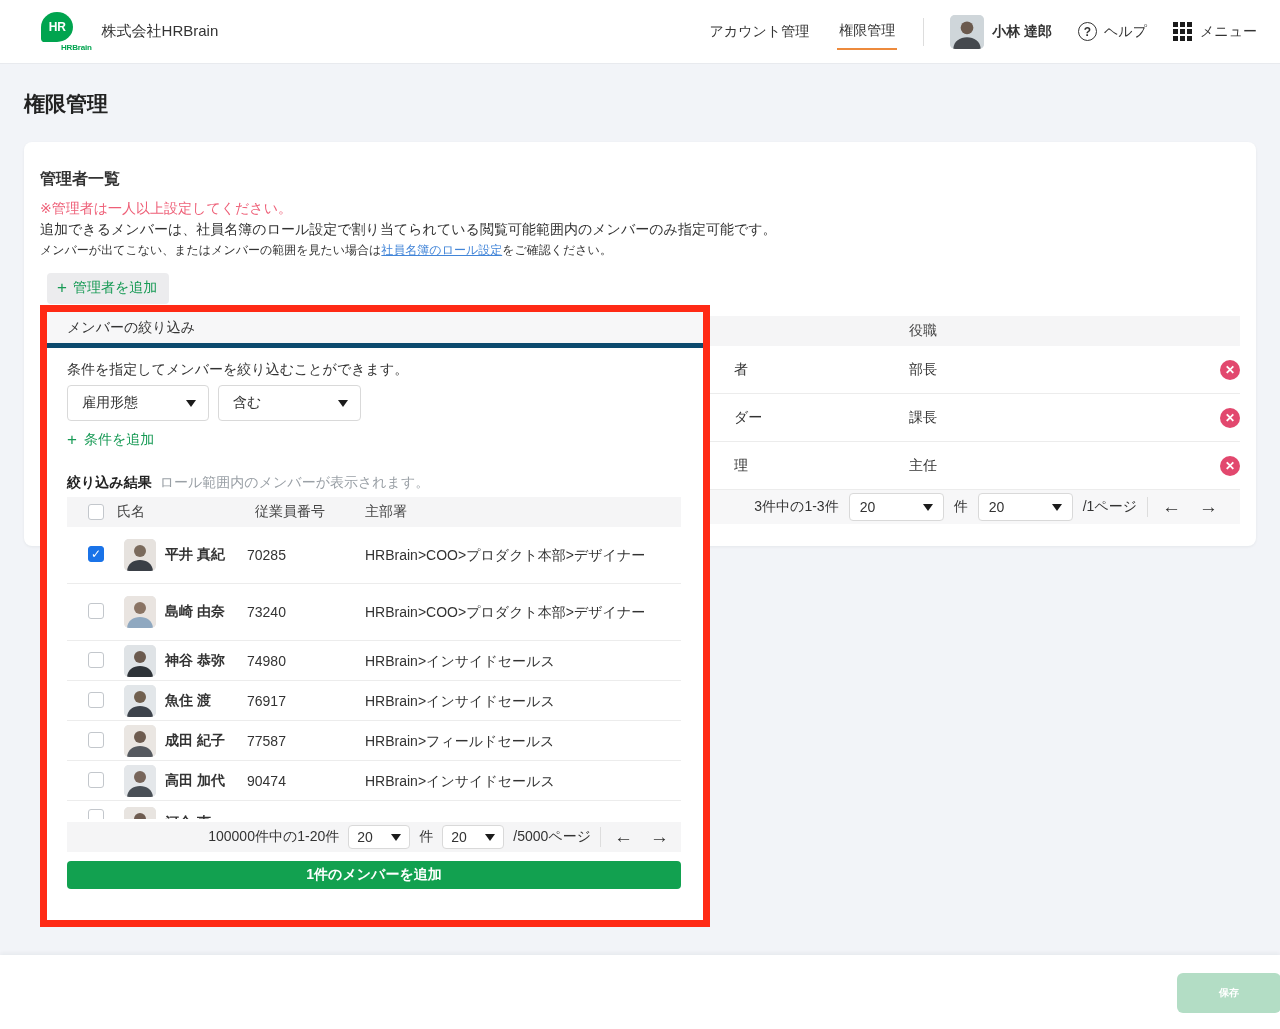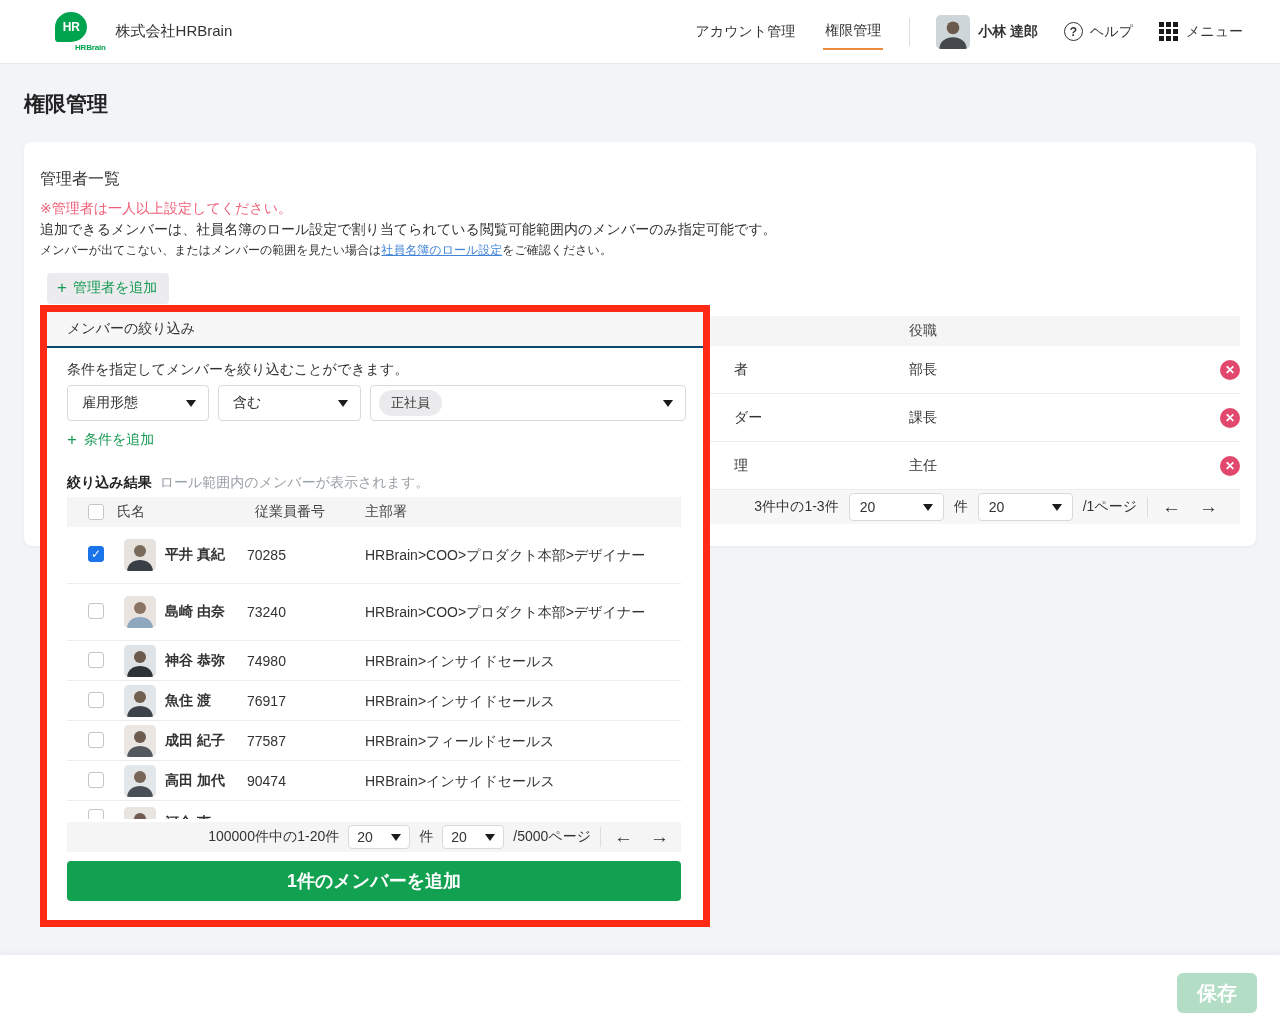--- a/index.html
+++ b/index.html
@@ -1,21 +1,21 @@
 <!DOCTYPE html>
 <html lang="ja"><head>
 <meta charset="utf-8">
 <style>
   * { margin:0; padding:0; box-sizing:border-box; }
   html,body { width:1280px; height:1029px; }
   body { font-family:"Liberation Sans","DejaVu Sans",sans-serif; color:#333; font-size:14px; background:#f2f4f8; }
   #screen { position:relative; width:1280px; height:1029px; overflow:hidden; background:#f2f4f8; }
 
   
-  .header { position:absolute; top:0; left:0; width:1280px; height:64px; background:#fff; border-bottom:1px solid #e8eaee; display:flex; align-items:center; padding:0 37px; z-index:5; }
+  .header { position:absolute; top:0; left:0; width:1280px; height:64px; background:#fff; border-bottom:1px solid #e8eaee; display:flex; align-items:center; padding:0 23px; z-index:5; }
   .logo { display:flex; flex-direction:column; align-items:center; margin-right:10px; }
   .logo-bubble { width:32px; height:30px; background:#00a44f; border-radius:50% 50% 50% 12%; display:flex; align-items:center; justify-content:center; color:#fff; font-weight:bold; font-size:12px; }
   .logo-word { font-size:8px; font-weight:bold; color:#00a44f; margin-top:1px; letter-spacing:-0.2px;margin-left:38px; }
   .company { font-size:15px; color:#333; }
   .header-right { margin-left:auto; display:flex; align-items:center; gap:26px; }
   .nav-item { font-size:14px; color:#333; padding:8px 2px; cursor:pointer; }
   .nav-item.active { border-bottom:2px solid #ed8a3c; }
   .header-divider { width:1px; height:28px; background:#ddd; }
   .user { display:flex; align-items:center; gap:8px; }
   .avatar { width:34px; height:34px; border-radius:5px; overflow:hidden; background:#dfe3e6; flex:0 0 auto; }
@@ -24,21 +24,21 @@
   .help { display:flex; align-items:center; gap:7px; }
   .help-icon { width:19px; height:19px; border:1.6px solid #333; border-radius:50%; display:flex; align-items:center; justify-content:center; font-size:12px; font-weight:bold; }
   .menu { display:flex; align-items:center; gap:8px; }
   .grid-icon { display:grid; grid-template-columns:repeat(3,5px); grid-template-rows:repeat(3,5px); gap:2px; }
   .grid-icon i { background:#1b1b1b; width:5px; height:5px; }
 
   
   .page-title { position:absolute; left:24px; top:90px; font-size:21px; font-weight:bold; color:#222; }
 
   .card { position:absolute; left:24px; top:142px; width:1232px; height:404px; background:#fff; border-radius:8px; box-shadow:0 1px 3px rgba(20,30,40,.06); }
-  .card-title { position:absolute; left:16px; top:27px; font-size:16px; font-weight:normal; }
+  .card-title { position:absolute; left:16px; top:27px; font-size:16px; font-weight:bold; }
   .warn { position:absolute; left:16px; top:58px; color:#ee5f77; font-size:14px; }
   .desc1 { position:absolute; left:16px; top:79px; font-size:14px; color:#333; }
   .desc2 { position:absolute; left:16px; top:100px; font-size:12px; color:#333; }
   .desc2 a { color:#4285d8; text-decoration:underline; cursor:pointer; }
   .add-admin-btn { position:absolute; left:23px; top:131px; background:#ececee; border:none; border-radius:4px; padding:6px 12px 7px 10px; color:#179a55; font-size:14px; display:flex; align-items:center; gap:6px; cursor:pointer; font-family:inherit; }
   .plus { font-size:17px; line-height:14px; font-weight:normal; }
 
   
   .admin-table { position:absolute; left:16px; top:174px; width:1200px; }
   .at-header { height:30px; background:#f5f5f6; display:flex; align-items:center; font-size:14px; color:#444; }
@@ -50,21 +50,21 @@
   .at-pager { height:34px; background:#f7f7f8; display:flex; align-items:center; justify-content:flex-end; gap:10px; padding-right:18px; font-size:14px; color:#333; }
 
   .pager-select { height:28px; background:#fff; border:1px solid #d9d9d9; border-radius:4px; display:flex; align-items:center; justify-content:space-between; padding:0 10px; gap:8px; cursor:pointer; }
   .tri { width:0; height:0; border-left:5.5px solid transparent; border-right:5.5px solid transparent; border-top:7px solid #1b1b1b; }
   .pager-div { width:1px; height:20px; background:#ddd; }
   .pager-arrow { background:none; border:none; font-size:19px; color:#333; cursor:pointer; font-family:inherit; padding:0 4px; }
 
   
   .red-box { position:absolute; left:40px; top:305px; width:670px; height:622px; border:7px solid #ff2a15; z-index:10; }
   .popup { position:absolute; left:0; top:0; width:656px; height:608px; background:#fff; }
-  .popup-titlebar { height:36px; background:#f7f7f8; border-bottom:2px solid #0c4a6e; display:flex; align-items:center; padding-left:20px; font-size:14px; color:#333;font-family:Liberation Mono, monospace; }
+  .popup-titlebar { height:36px; background:#f7f7f8; border-bottom:5px solid #0c4a6e; display:flex; align-items:center; padding-left:20px; font-size:14px; color:#333;font-family:Liberation Mono, monospace; }
   .popup-hint { position:absolute; left:20px; top:49px; font-size:14px; }
   .filters { position:absolute; left:20px; top:73px; display:flex; gap:9px; }
   .select { height:36px; background:#fff; border:1px solid #d9d9d9; border-radius:4px; display:flex; align-items:center; justify-content:space-between; padding:0 12px 0 14px; font-size:14px; cursor:pointer; }
   .sel-field { width:142px; }
   .sel-op { width:143px; }
   .sel-val { width:316px; padding-left:8px; }
   .chip { background:#ebebed; border-radius:14px; padding:4px 12px; font-size:13px; color:#333; }
   .add-cond { position:absolute; left:20px; top:119px; background:none; border:none; color:#179a55; font-size:14px; display:flex; align-items:center; gap:7px; cursor:pointer; font-family:inherit; }
   .result-line { position:absolute; left:20px; top:162px; font-size:14px; }
   .result-label { font-weight:bold; color:#222; }
@@ -87,25 +87,25 @@
   .pt-dept { position:absolute; left:298px; top:50%; transform:translateY(-50%); width:300px; line-height:20px; }
   .row-tall { height:57px; }
   .row-std { height:40px; }
   .row-partial { height:18px; overflow:hidden; border-bottom:none; }
   .row-partial .cb { top:8px; margin-top:0; }
   .row-partial .pt-avatar { top:6px; margin-top:0; }
   .row-partial .pt-name { top:22px; }
 
   .popup-pager { position:absolute; left:20px; top:510px; width:614px; height:30px; background:#f5f5f6; display:flex; align-items:center; justify-content:flex-end; gap:9px; padding-right:8px; font-size:14px; }
   .popup-pager .pager-select { height:24px; padding:0 8px; }
-  .submit-btn { position:absolute; left:20px; top:549px; width:614px; height:40px; background:#12a150; color:#fff; border:none; border-radius:4px; font-size:18px; font-weight:bold; cursor:pointer; font-family:inherit; }
+  .submit-btn { position:absolute; left:20px; top:549px; width:614px; height:28px; background:#12a150; color:#fff; border:none; border-radius:4px; font-size:14px; font-weight:bold; cursor:pointer; font-family:inherit; }
 
   
   .footer { position:absolute; left:0; top:955px; width:1280px; height:74px; background:#fff; box-shadow:0 -2px 4px rgba(20,30,40,.05); z-index:6; }
-  .save-btn { position:absolute; left:1177px; top:18px; width:80px; height:40px; background:#b3ddc5; color:#fff; border:none; border-radius:6px; font-size:20px; font-weight:bold; font-family:inherit; cursor:not-allowed; }
+  .save-btn { position:absolute; left:1177px; top:18px; width:104px; height:40px; background:#b3ddc5; color:#fff; border:none; border-radius:6px; font-size:10px; font-weight:bold; font-family:inherit; cursor:not-allowed; }
 </style>
 </head>
 <body>
 
 <div id="screen">
 
   <div class="header">
     <div class="logo">
       <div class="logo-bubble">HR</div>
       <div class="logo-word">HRBrain</div>
@@ -211,24 +211,20 @@
 
       <div class="filters">
         <div class="select sel-field">
           <span>雇用形態</span>
           <span class="tri"></span>
         </div>
         <div class="select sel-op">
           <span>含む</span>
           <span class="tri"></span>
         </div>
-        <div class="select sel-val">
-          <span class="chip">正社員</span>
-          <span class="tri"></span>
-        </div>
       </div>
 
       <button class="add-cond">
         <span class="plus">+</span>
         <span>条件を追加</span>
       </button>
 
       <div class="result-line">
         <span class="result-label">絞り込み結果</span><span class="result-hint">ロール範囲内のメンバーが表示されます。</span>
       </div>

